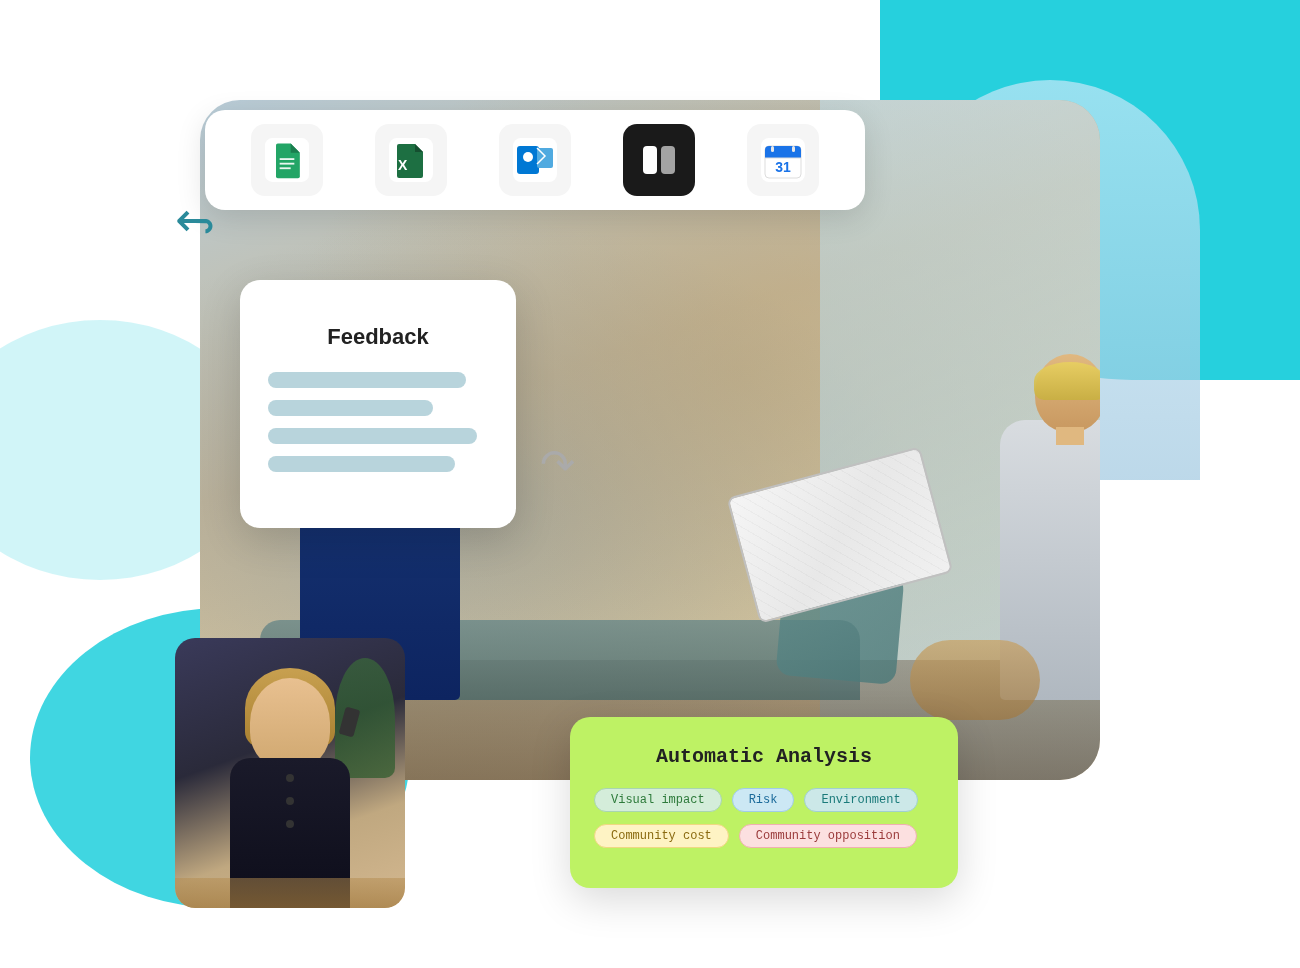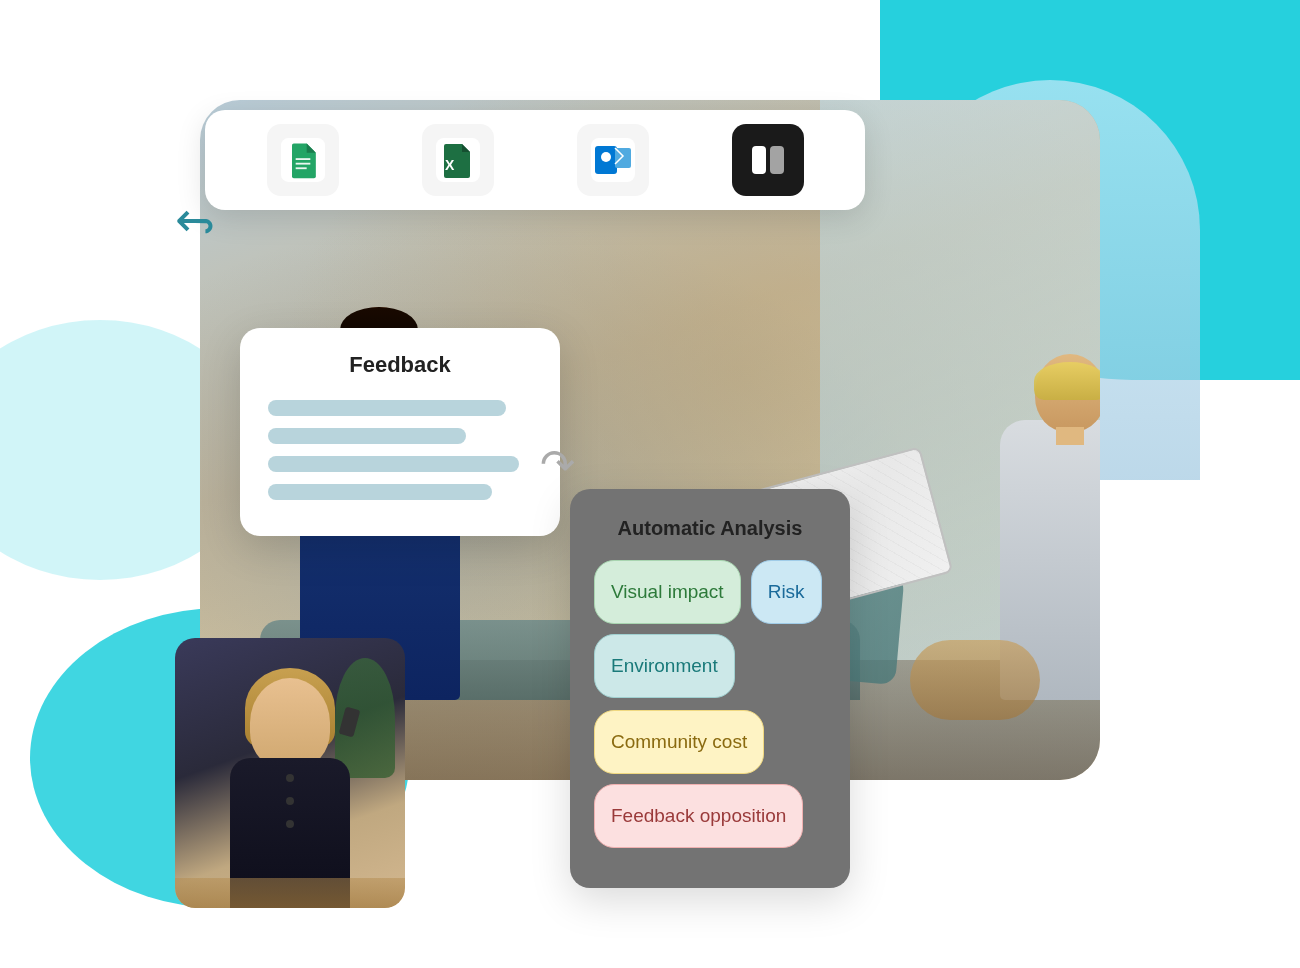--- a/index.html
+++ b/index.html
@@ -162,27 +162,26 @@
       z-index: 11;
       font-size: 48px;
       color: #ccc;
     }
 
     
     .feedback-card {
       position: absolute;
       top: 280px;
       left: 240px;
-      width: 320px;
+      width: 276px;
       background: #fff;
       border-radius: 20px;
       box-shadow: 0 12px 40px rgba(0,0,0,0.15);
       z-index: 10;
-      padding: 24px 28px;
-      margin-top: 48px;
+      padding: 44px 28px;
     }
 
     .feedback-title {
       font-size: 22px;
       font-weight: 600;
       color: #222;
       text-align: center;
       margin-bottom: 22px;
     }
 
@@ -257,47 +256,48 @@
       background: linear-gradient(180deg, #3a6a3a 0%, #2a5a2a 100%);
       border-radius: 50% 50% 10px 10px;
       opacity: 0.7;
     }
 
     
     .analysis-card {
       position: absolute;
       bottom: 80px;
       left: 570px;
-      width: 280px;
-      background: #737373;
+      width: 388px;
+      background: #bef264;
       border-radius: 20px;
       box-shadow: 0 12px 40px rgba(0,0,0,0.15);
       z-index: 10;
       padding: 28px 24px;
+      font-family: Liberation Mono, monospace;
     }
 
     .analysis-title {
       font-size: 20px;
       font-weight: 600;
       color: #222;
       text-align: center;
       margin-bottom: 20px;
     }
 
     .tags-row {
       display: flex;
       gap: 10px;
       margin-bottom: 12px;
       flex-wrap: wrap;
     }
 
     .tag {
-      padding: 20px 16px;
+      padding: 4px 16px;
       border-radius: 20px;
-      font-size: 19px;
+      font-size: 12px;
       font-weight: 500;
       cursor: pointer;
     }
     .tag-green {
       background: #d4edda;
       color: #2d7a3a;
       border: 1px solid #a8d5b0;
     }
     .tag-blue {
       background: #cce8f4;
@@ -415,20 +415,32 @@
       </svg>
     </div>
 
     <div class="app-icon-wrap figma-icon" style="background:#1a1a1a;">
       <svg width="44" height="44" viewBox="0 0 44 44" fill="none">
         <rect x="6" y="8" width="14" height="28" rx="4" fill="white"></rect>
         <rect x="24" y="8" width="14" height="28" rx="4" fill="white" opacity="0.6"></rect>
       </svg>
     </div>
 
+    <div class="app-icon-wrap">
+      <svg width="44" height="44" viewBox="0 0 44 44" fill="none">
+        <rect width="44" height="44" rx="8" fill="white"></rect>
+        <rect x="4" y="8" width="36" height="32" rx="4" fill="white" stroke="#ddd" stroke-width="1"></rect>
+        <rect x="4" y="8" width="36" height="12" rx="4" fill="#1a73e8"></rect>
+        <rect x="4" y="14" width="36" height="6" fill="#1a73e8"></rect>
+        <text x="22" y="34" font-size="14" fill="#1a73e8" font-weight="bold" font-family="Arial" text-anchor="middle">31</text>
+        <line x1="4" y1="20" x2="40" y2="20" stroke="#ddd" stroke-width="1"></line>
+        <rect x="10" y="8" width="3" height="6" rx="1.5" fill="#e8e8e8"></rect>
+        <rect x="31" y="8" width="3" height="6" rx="1.5" fill="#e8e8e8"></rect>
+      </svg>
+    </div>
   </div>
 
   <div class="arrow-curve2" style="color:#aaa;font-size:42px;">↷</div>
 
   <div class="feedback-card">
     <div class="feedback-title">Feedback</div>
     <div class="feedback-bar" style="width:90%;"></div>
     <div class="feedback-bar" style="width:75%;"></div>
     <div class="feedback-bar" style="width:95%;"></div>
     <div class="feedback-bar" style="width:85%;"></div>
@@ -458,17 +470,17 @@
 
   <div class="analysis-card">
     <div class="analysis-title">Automatic Analysis</div>
     <div class="tags-row">
       <span class="tag tag-green">Visual impact</span>
       <span class="tag tag-blue">Risk</span>
       <span class="tag tag-teal">Environment</span>
     </div>
     <div class="tags-row">
       <span class="tag tag-yellow">Community cost</span>
-      <span class="tag tag-pink">Feedback opposition</span>
+      <span class="tag tag-pink">Community opposition</span>
     </div>
   </div>
 
 </div>
 
 </body></html>

